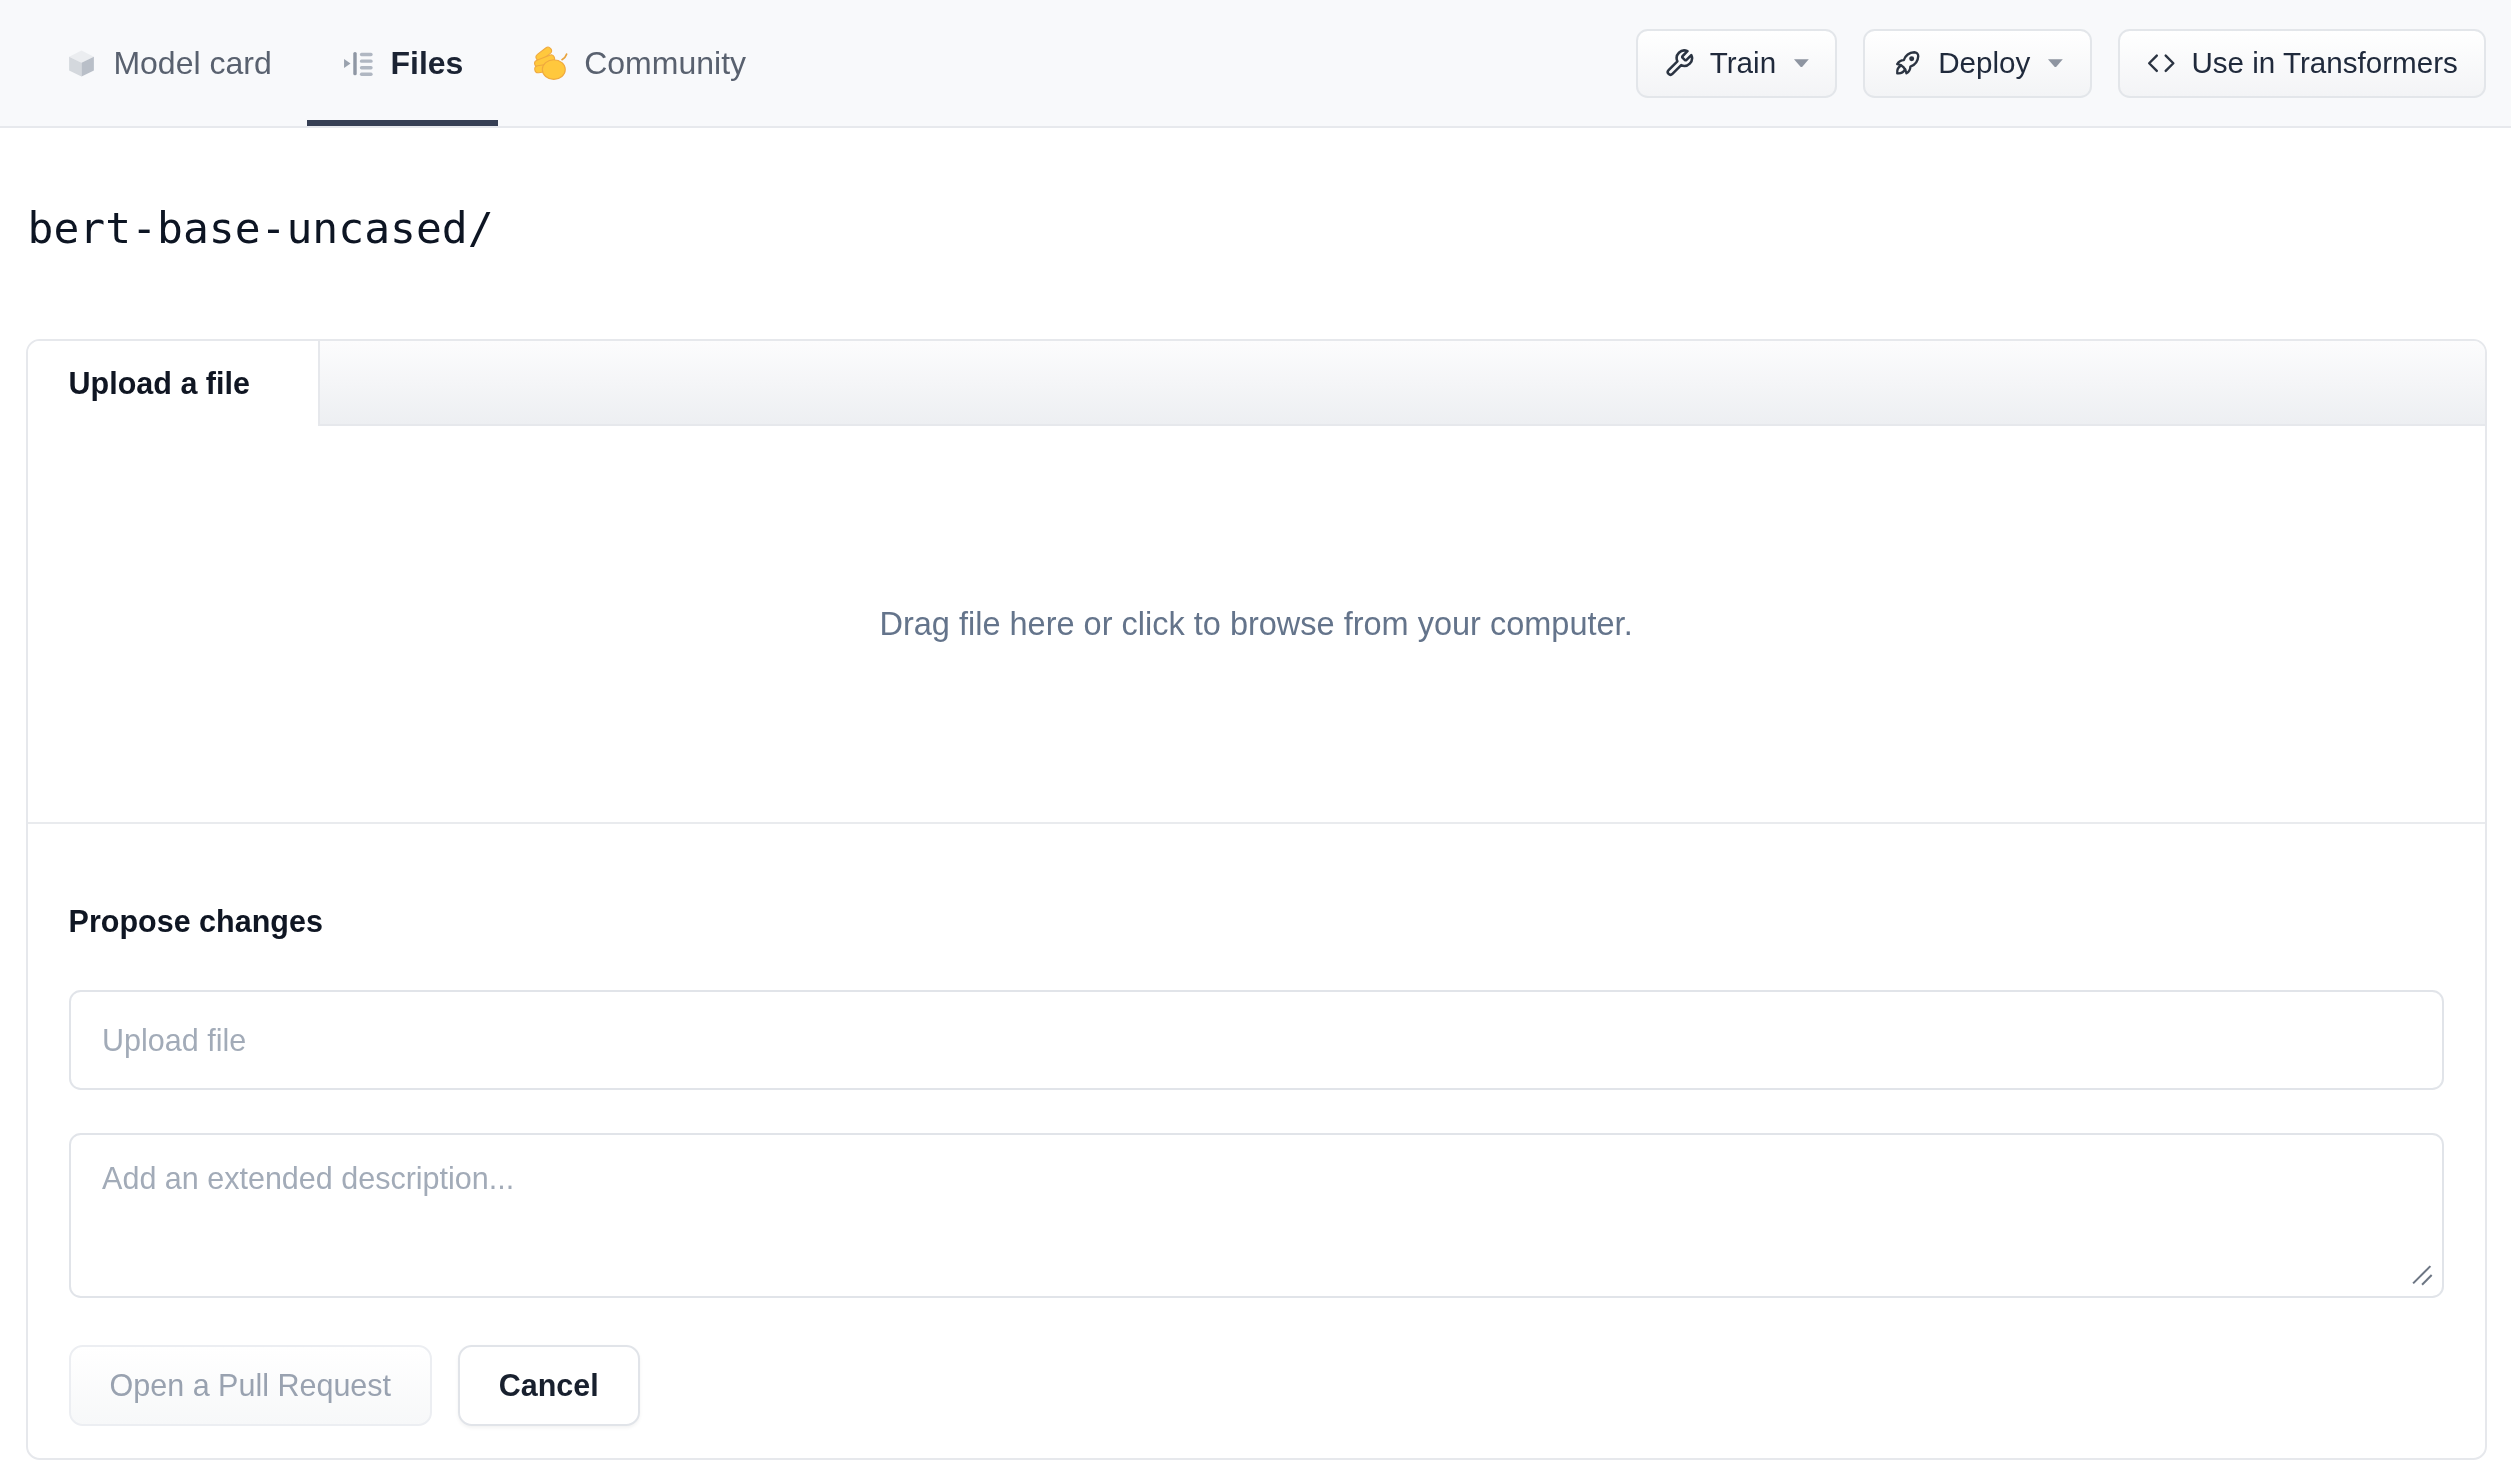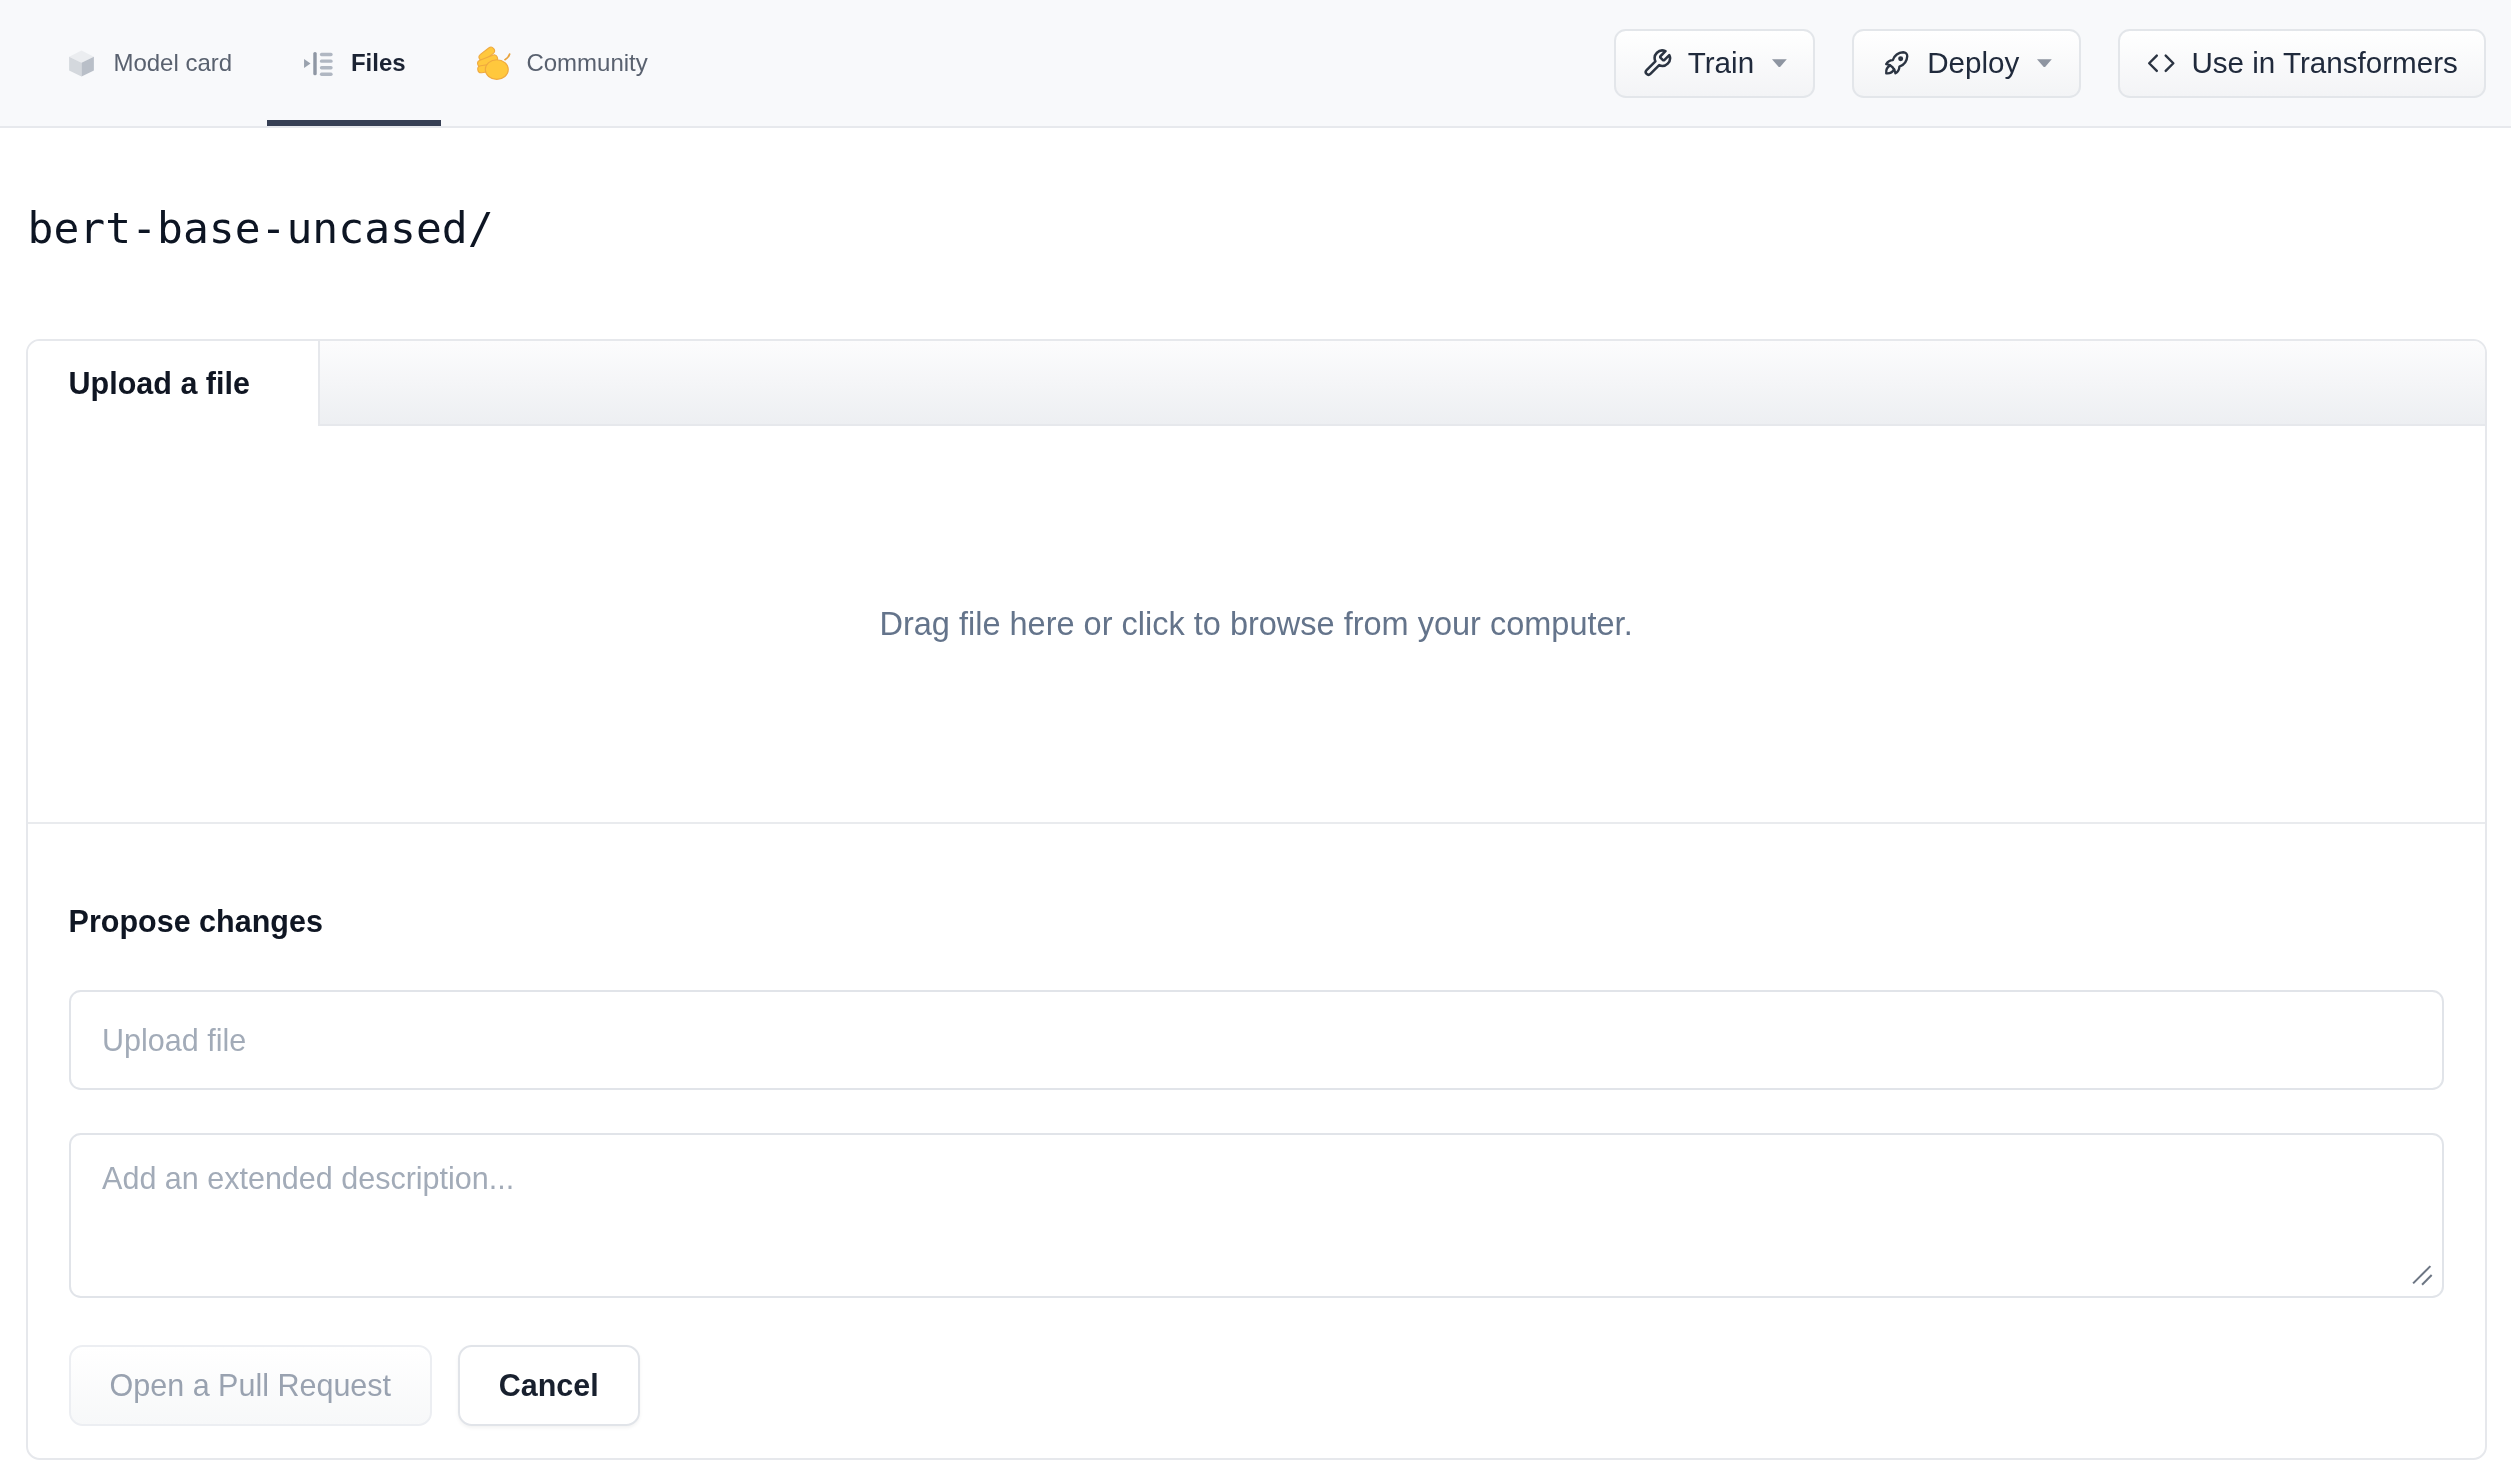--- a/index.html
+++ b/index.html
@@ -14,28 +14,28 @@
   
   .topnav {
     height:128px; padding:0 25.6px 0 29.6px;
     background:#f8f9fb;
     border-bottom:2px solid #e7e9ed;
     display:flex; align-items:stretch;
   }
   .nav-tabs { display:flex; }
   .nav-tab {
     display:flex; align-items:center; gap:15.8px;
-    padding:0 35px; font-size:24px; color:#59616f; cursor:pointer;
+    padding:0 35px; font-size:32px; color:#59616f; cursor:pointer;
     white-space:nowrap;
   }
   .nav-tab.active {
     color:#1b2333; font-weight:700;
     box-shadow: inset 0 -5.9px 0 0 #363f54;
   }
-  .nav-actions { margin-left:auto; display:flex; align-items:center; gap:37px; }
+  .nav-actions { margin-left:auto; display:flex; align-items:center; gap:26px; }
   .hf-btn {
     height:69px; padding:0 26.6px;
     display:flex; align-items:center; gap:14.8px;
     background:linear-gradient(180deg,#ffffff 0%,#f3f4f6 100%);
     border:2px solid #e3e6ea; border-radius:11.8px;
     font-size:29.6px; color:#202a3c; cursor:pointer; white-space:nowrap;
   }
   .caret { margin-left:3px; display:flex; }
 
   

